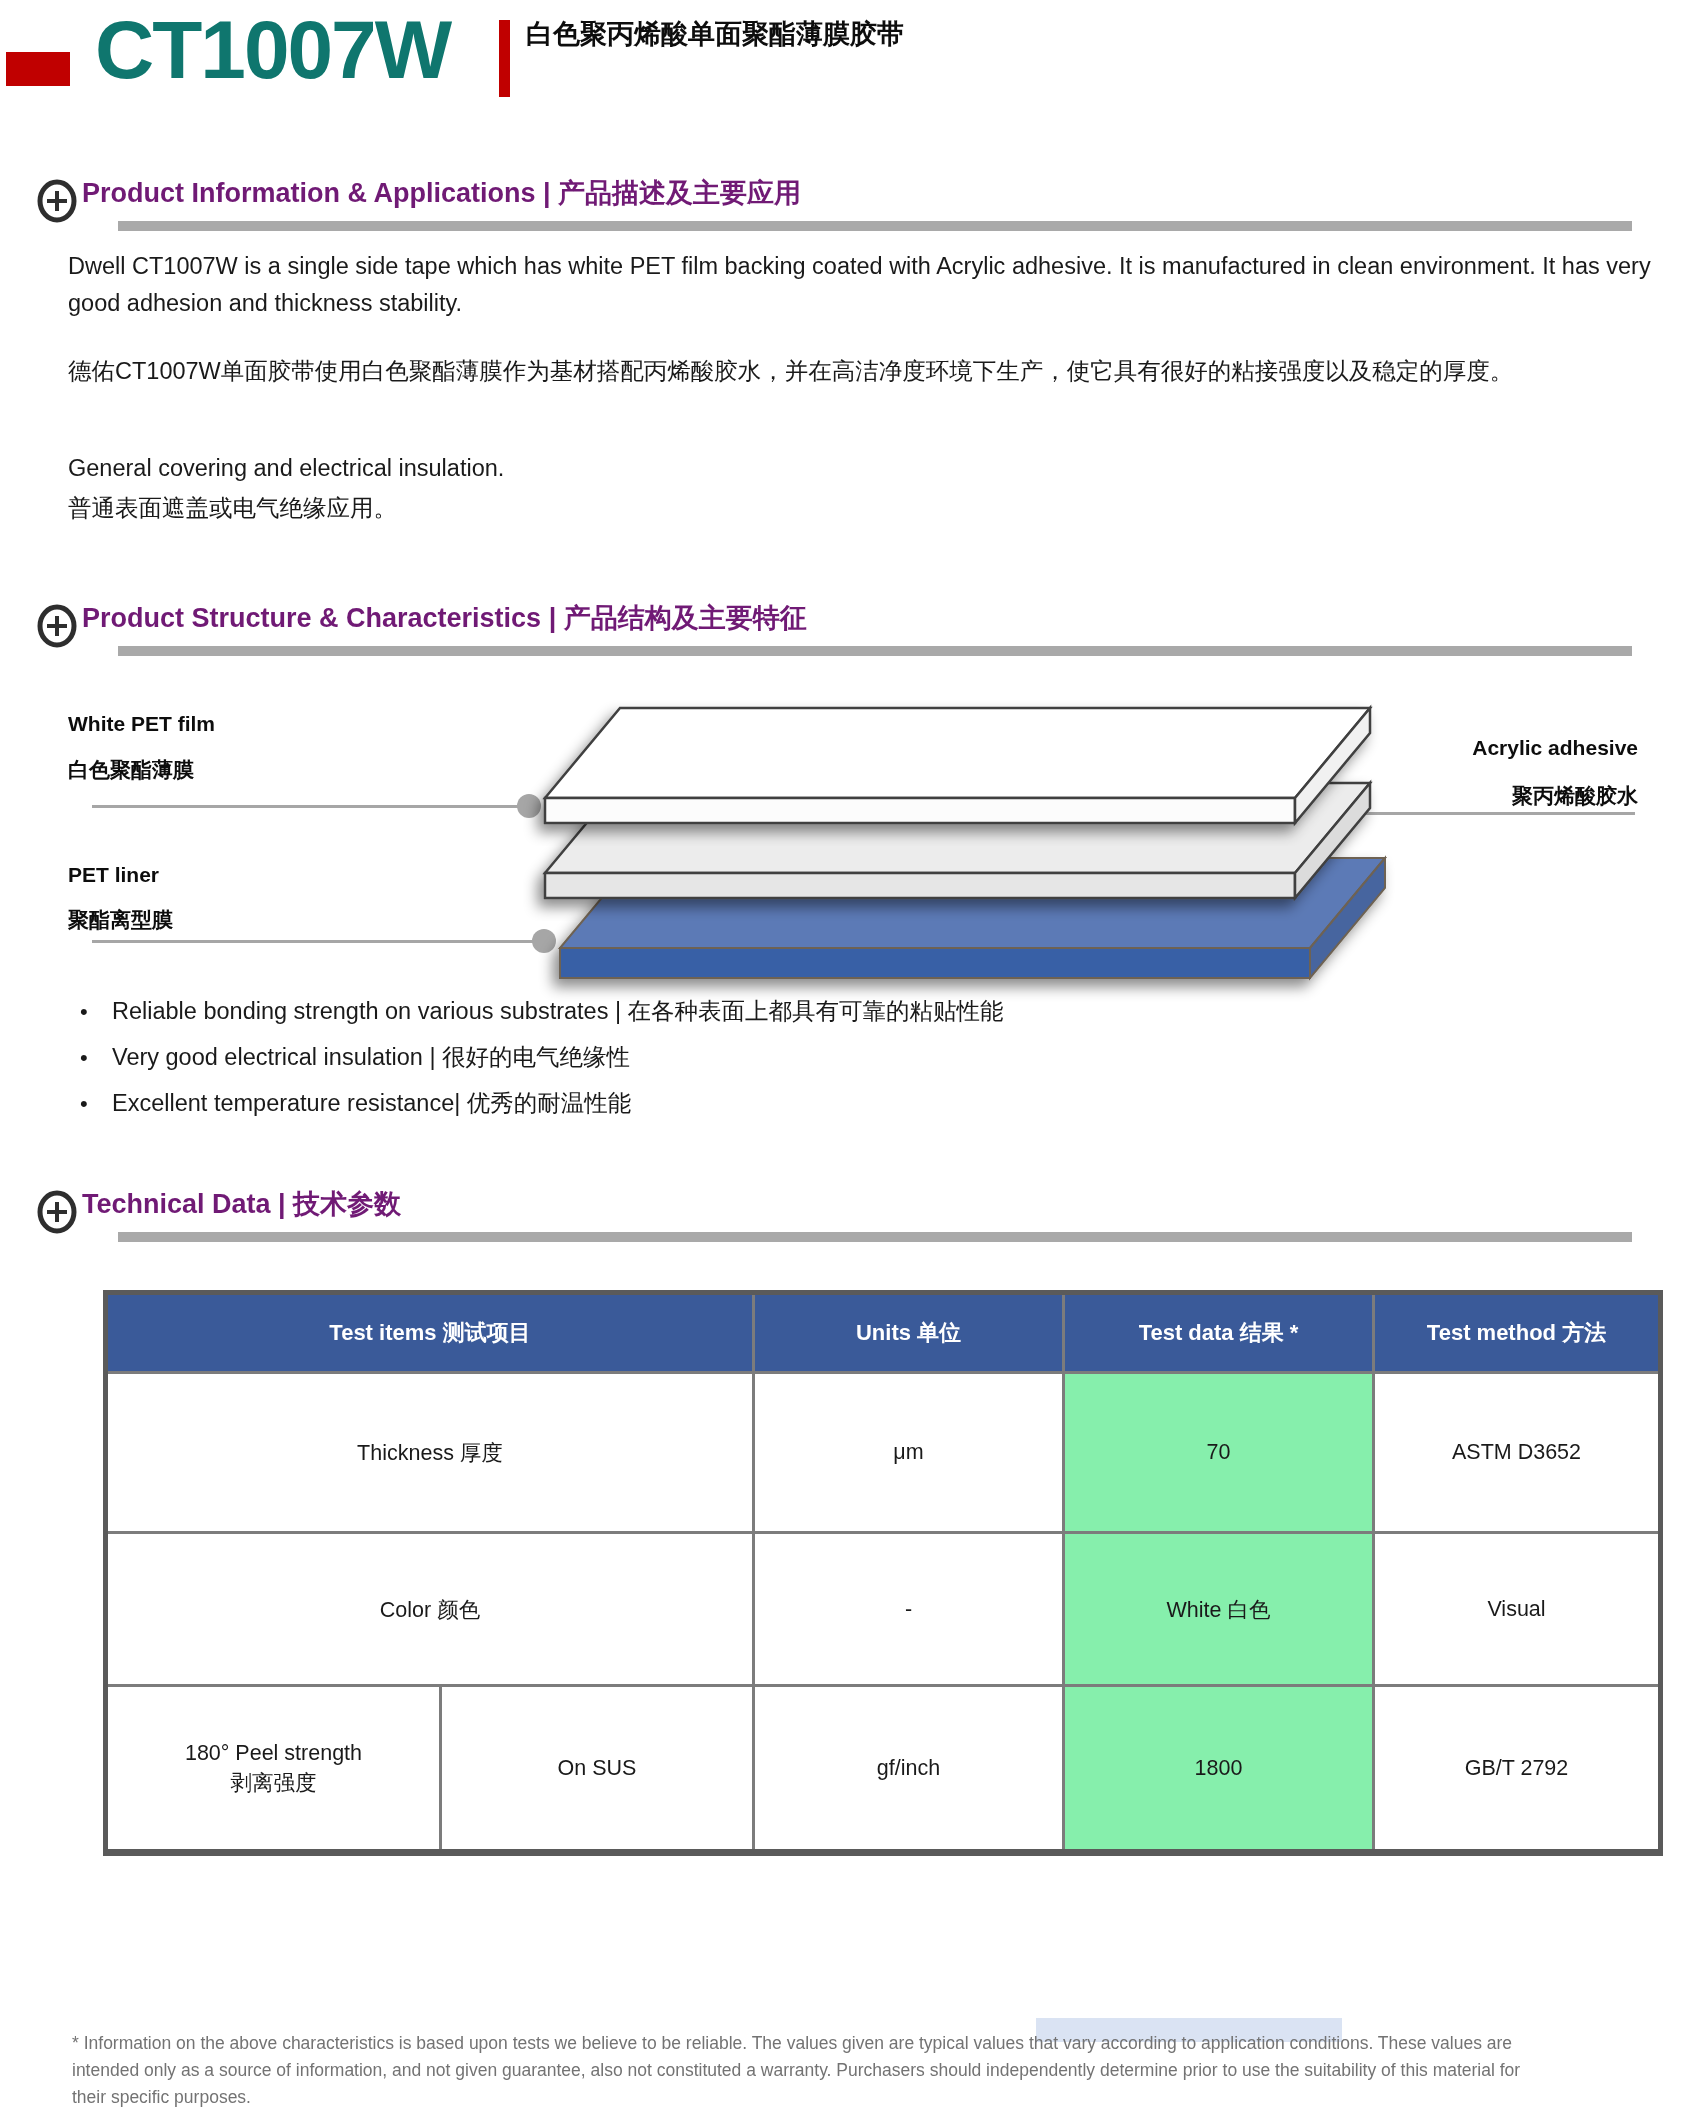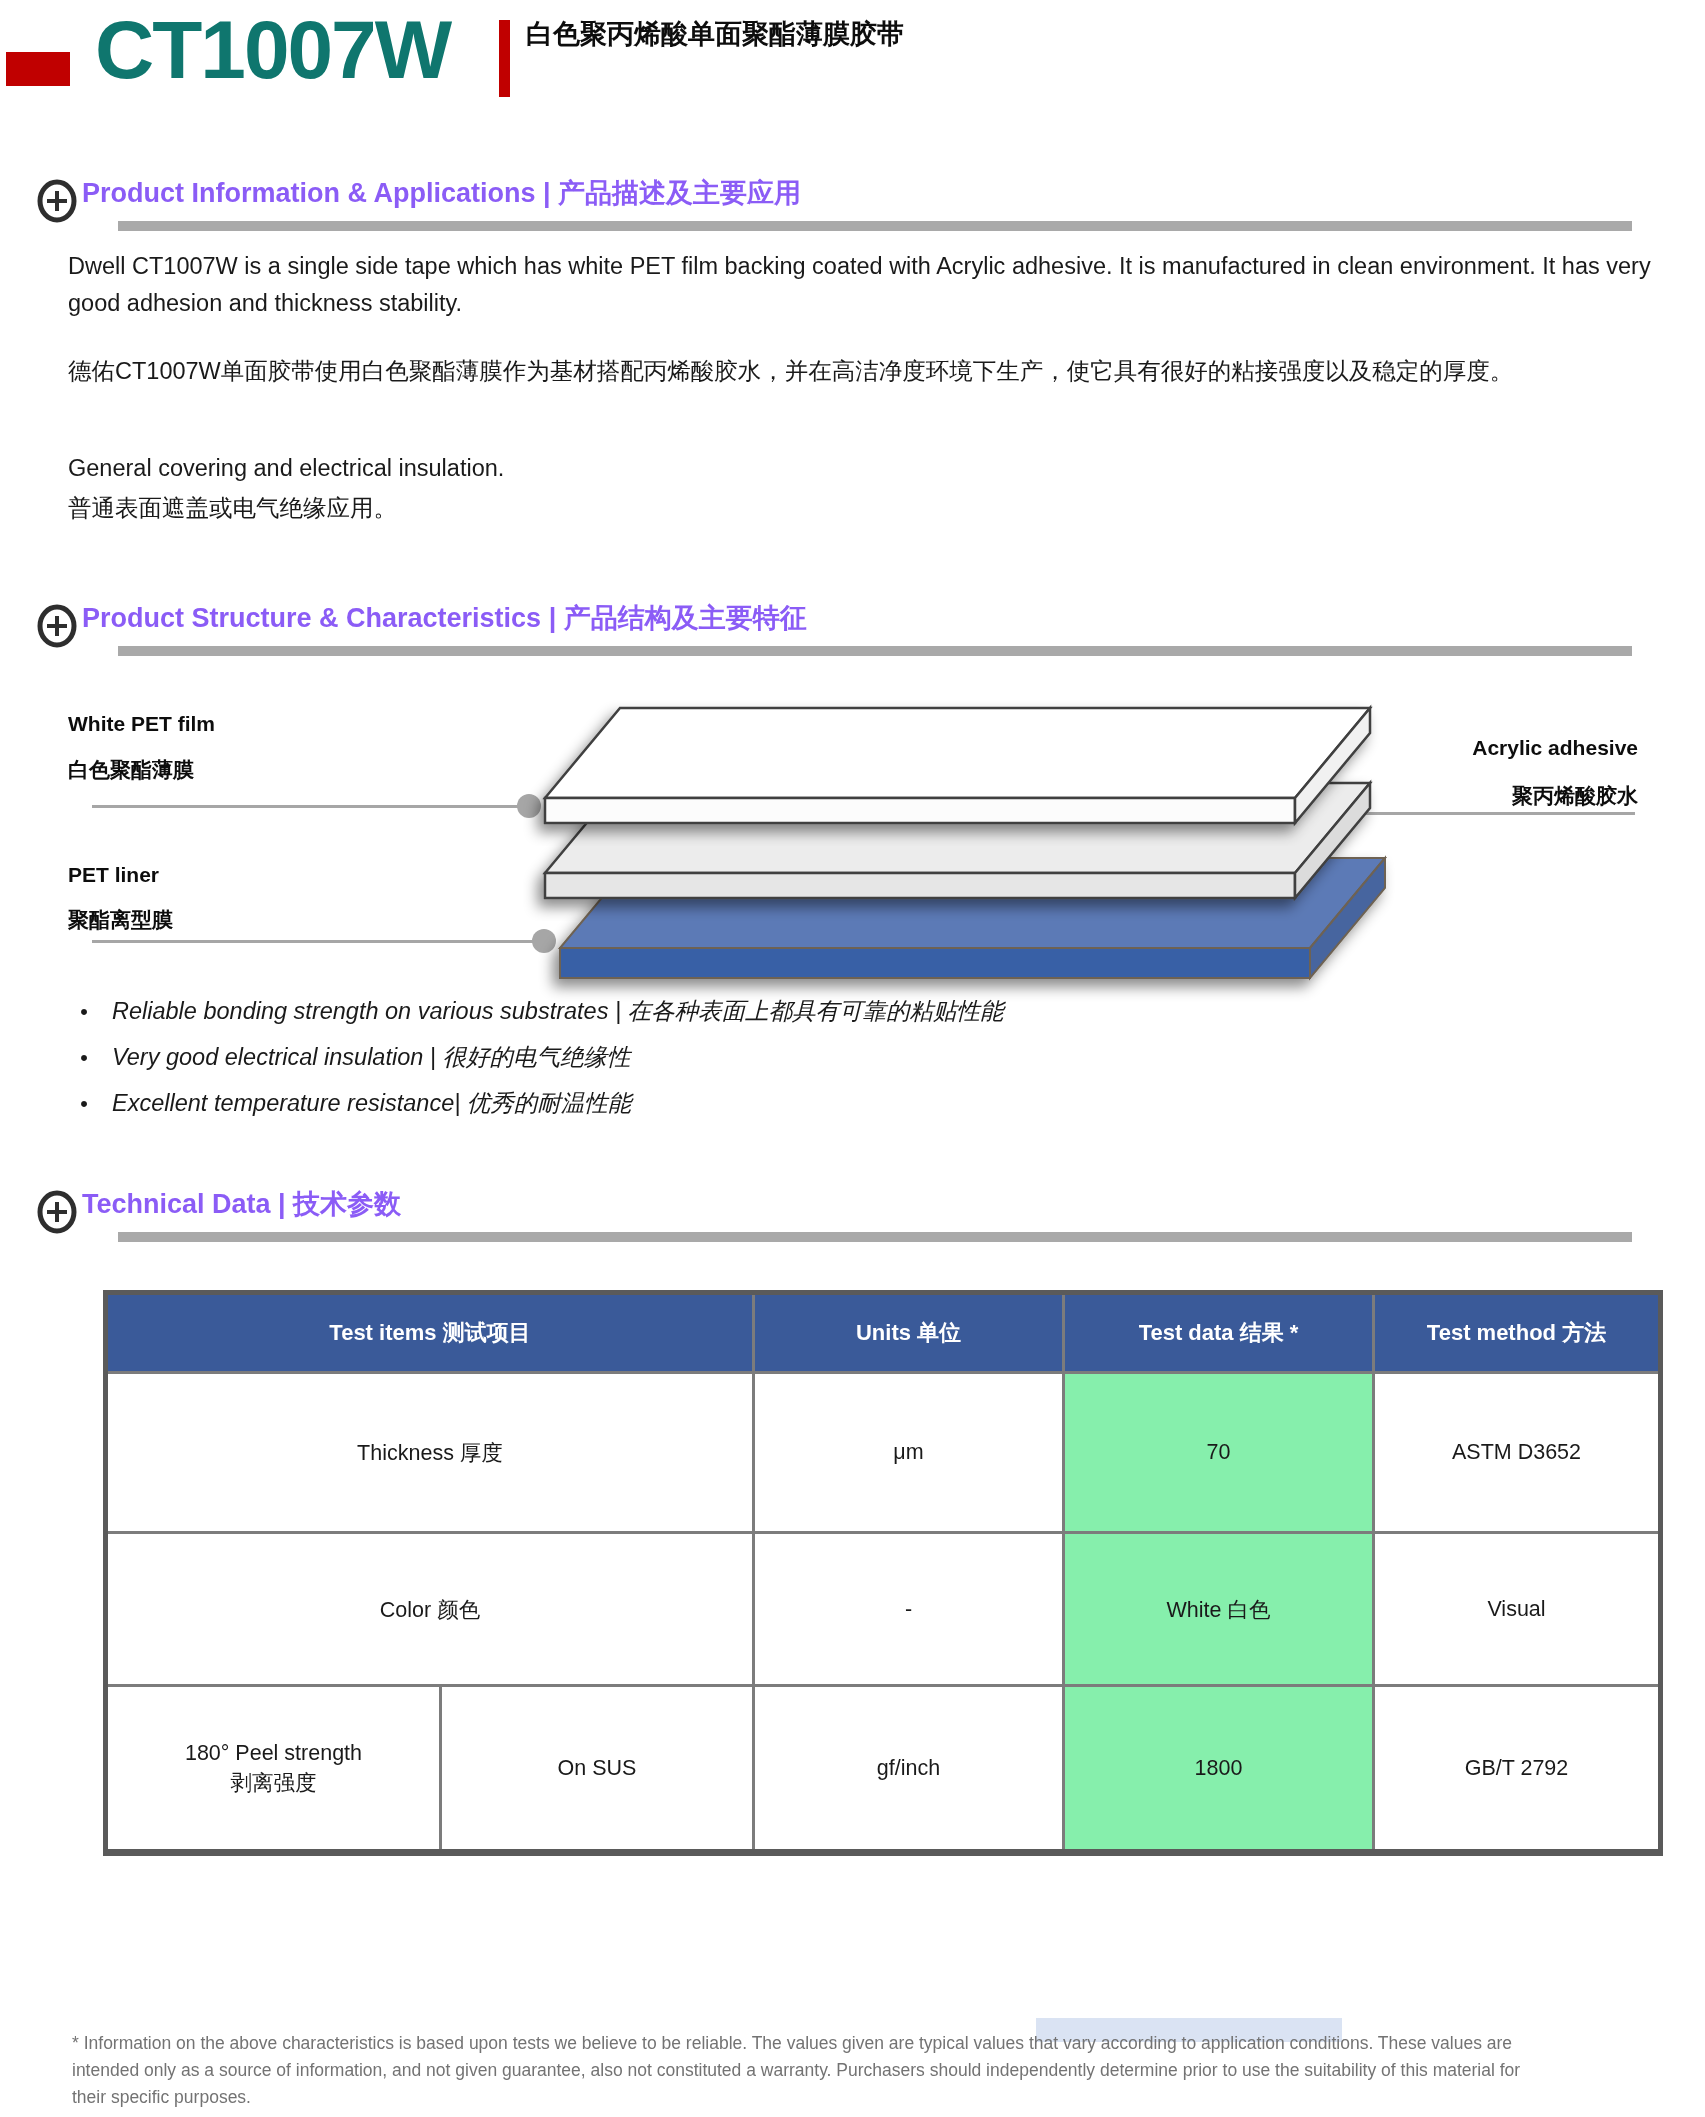--- a/index.html
+++ b/index.html
@@ -14,36 +14,36 @@
   
   .red-chip{position:absolute;left:6px;top:52px;width:64px;height:34px;background:#C00000;}
   .brand{position:absolute;left:95px;top:2px;font-size:82px;font-weight:800;letter-spacing:-2px;color:#0f766e;line-height:96px;}
   .red-vbar{position:absolute;left:499px;top:20px;width:11px;height:77px;background:#C00000;}
   .head-titles{position:absolute;left:526px;top:13px;}
   .head-title-en{font-size:28px;font-weight:bold;color:#0d0d0d;line-height:36px;}
   .head-title-zh{font-size:27px;font-weight:bold;color:#0d0d0d;line-height:36px;margin-top:3px;}
   
   .sec-head{position:absolute;left:36px;width:1596px;height:66px;}
   .plus-icon{position:absolute;left:0;top:6px;}
-  .sec-title{position:absolute;left:46px;top:0;font-size:27px;font-weight:bold;color:#8b5cf6;line-height:42px;white-space:nowrap;}
+  .sec-title{position:absolute;left:46px;top:0;font-size:27px;font-weight:bold;color:#701a75;line-height:42px;white-space:nowrap;}
   .sec-bar{position:absolute;left:82px;right:0;top:49px;height:10px;background:#A9A9A9;}
   
   .para{position:absolute;left:68px;width:1585px;font-size:23.5px;line-height:37px;}
   .para-zh{line-height:39px;}
   
   .diagram{position:absolute;left:0;top:698px;width:1705px;height:305px;}
   .layer-label{position:absolute;font-size:21px;font-weight:bold;color:#0d0d0d;white-space:nowrap;}
   .conn{position:absolute;height:3px;background:#a6a6a6;}
   .conn .dot{position:absolute;width:24px;height:24px;border-radius:50%;background:#a6a6a6;top:-11px;}
   .dot-right{right:-4px;}
   .dot-left{left:-4px;}
   .slabs{position:absolute;left:480px;top:0;}
   
   .bullets{position:absolute;left:70px;top:995px;width:1560px;}
-  .bullets ul{margin:0;padding:0;list-style:none;font-style:italic;}
+  .bullets ul{margin:0;padding:0;list-style:none;}
   .bullets li{font-size:23.5px;line-height:33px;margin-bottom:13px;padding-left:42px;position:relative;}
   .bullets li::before{content:"•";position:absolute;left:10px;top:0;font-size:22px;color:#1a1a1a;}
   
   .tbl-wrap{position:absolute;left:75px;top:1290px;}
   .hl-tail{position:absolute;left:961px;top:728px;width:306px;height:24px;background:#DAE3F3;}
   table.tech{border-collapse:collapse;table-layout:fixed;width:1555px;position:relative;z-index:1;margin-left:28px;}
   table.tech th,table.tech td{
     border:3px solid #7c7c7c;
     text-align:center;vertical-align:middle;
     font-size:21.5px;color:#1a1a1a;

